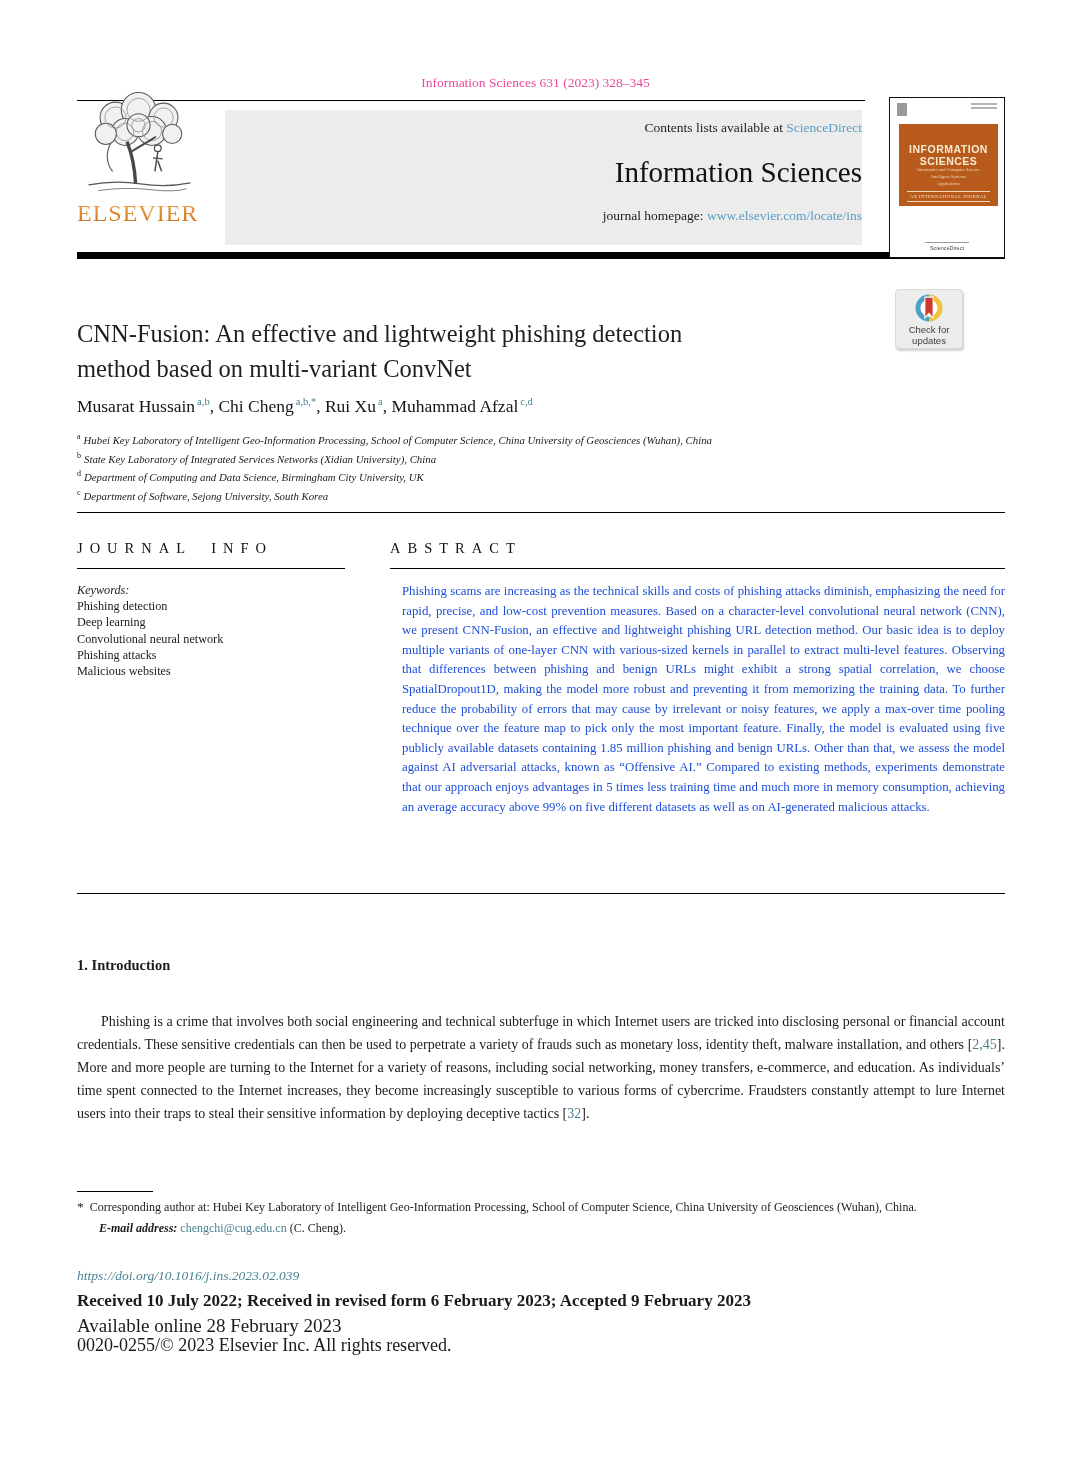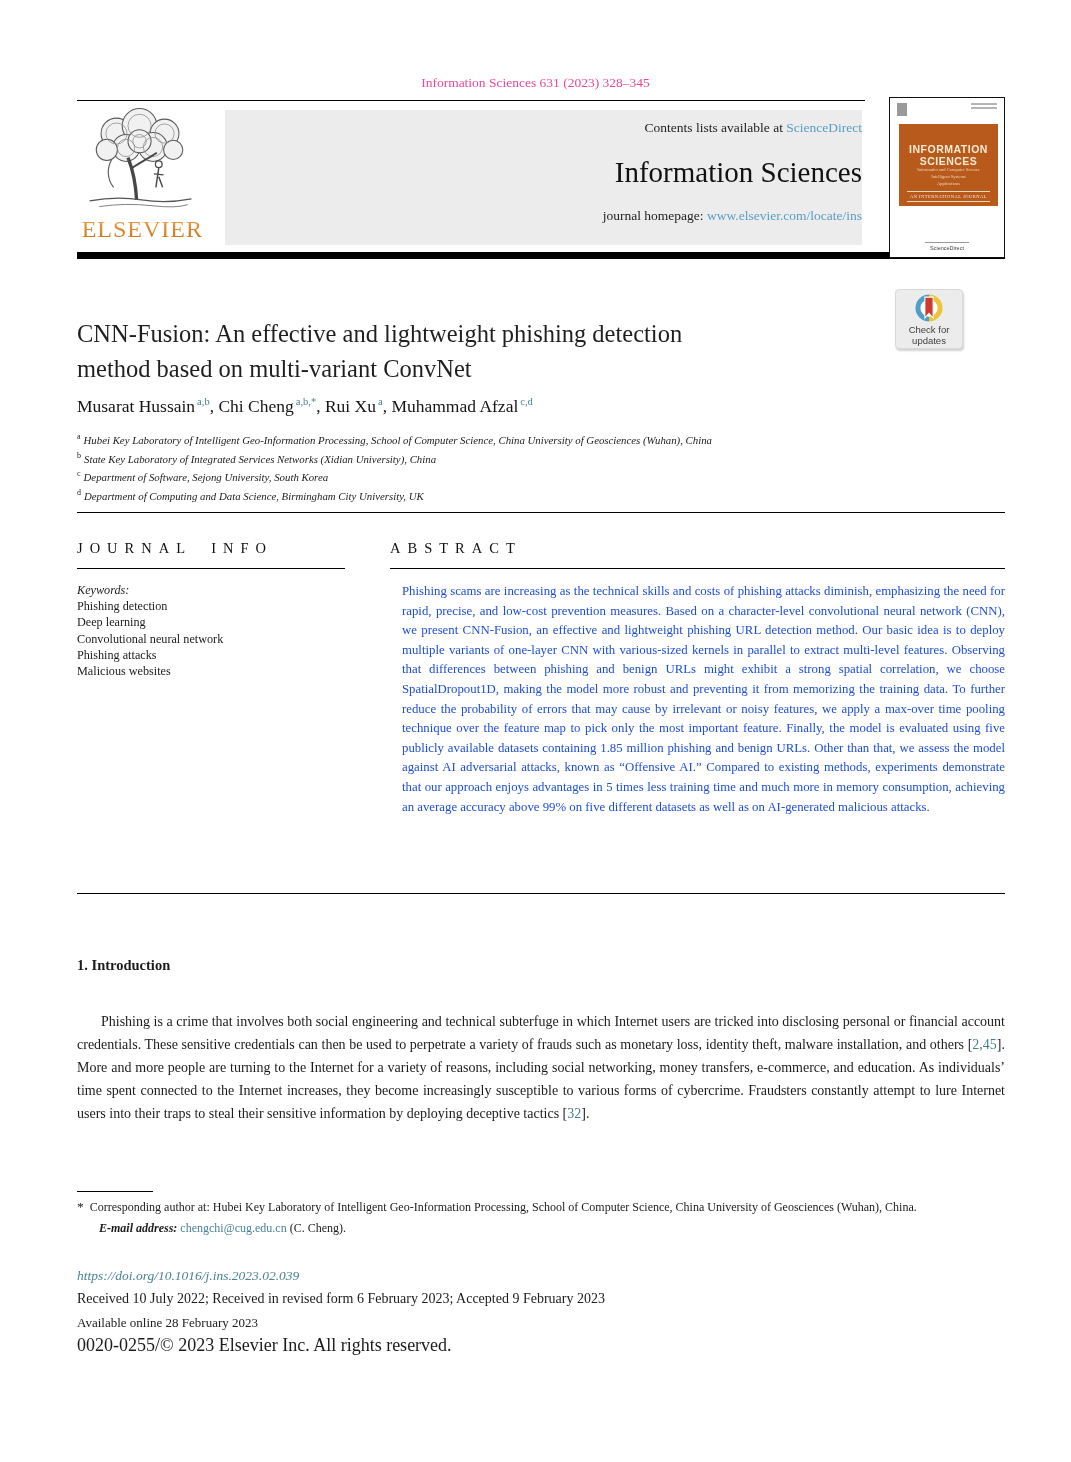--- a/index.html
+++ b/index.html
@@ -9,21 +9,21 @@
     overflow:hidden;
   }
   .rule { position:absolute; background:#000; height:1px; }
 
   
   .citation { position:absolute; top:75px; left:0; width:100%; text-align:center;
     font-size:13.5px; color:#ec4899; }
 
   
   .top-rule   { top:100px; left:77px; width:788px; }
-  .elsevier   { position:absolute; left:77px; top:104px; width:126px; text-align:right; }
+  .elsevier   { position:absolute; left:77px; top:88px; width:126px; text-align:left; }
   .elsevier-name { font-size:24px; letter-spacing:1px; margin-top:-2px;
     background:linear-gradient(#f3a450,#c96c10);
     -webkit-background-clip:text; background-clip:text; color:transparent; }
   .journal-box { position:absolute; left:225px; top:110px; width:637px; height:135px;
     background:#ececec; text-align:right; }
   .contents-line { padding-top:10px; font-size:13.5px; color:#222; }
   .link-blue { color:#5b9cc5; }
   .journal-name { margin-top:20px; font-size:29px; color:#111; }
   .homepage-line { margin-top:19px; font-size:13.5px; color:#222; }
   .thick-bar { position:absolute; top:252px; left:77px; width:928px; height:7px; background:#000; }
@@ -83,22 +83,22 @@
 
   
   .footnote-rule { top:1191px; left:77px; width:76px; }
   .footnote { position:absolute; left:77px; top:1198px; width:928px;
     font-size:12px; line-height:18.5px; }
   .fn-star { font-size:13.5px; margin-right:6px; }
   .email-line { margin-top:2px; padding-left:22px; }
   .email-label { font-style:italic; font-weight:bold; }
   .link-teal { color:#4a8294; }
   .doi       { position:absolute; left:77px; top:1268px; font-size:13.5px;font-style:italic; }
-  .received  { position:absolute; left:77px; top:1291px; font-size:14px; }
-  .available { position:absolute; left:77px; top:1315px; font-size:13px; }
+  .received  { position:absolute; left:77px; top:1291px; font-size:17px;font-weight:bold; }
+  .available { position:absolute; left:77px; top:1315px; font-size:19px; }
   .copyright { position:absolute; left:77px; top:1335px; font-size:18px; }
 </style>
 </head>
 <body>
 
 <div class="page">
 
   <div class="citation">Information Sciences 631 (2023) 328–345</div>
 
   <div class="rule top-rule"></div>
@@ -182,22 +182,22 @@
     <div>method based on multi-variant ConvNet</div>
   </div>
 
   <div class="authors">
     <span><span>Musarat Hussain</span><sup>a,b</sup><span>, </span></span><span><span>Chi Cheng</span><sup>a,b,*</sup><span>, </span></span><span><span>Rui Xu</span><sup>a</sup><span>, </span></span><span><span>Muhammad Afzal</span><sup>c,d</sup></span>
   </div>
 
   <div class="affils">
     <div><sup>a</sup><span>Hubei Key Laboratory of Intelligent Geo-Information Processing, School of Computer Science, China University of Geosciences (Wuhan), China</span></div>
     <div><sup>b</sup><span>State Key Laboratory of Integrated Services Networks (Xidian University), China</span></div>
+    <div><sup>d</sup><span>Department of Computing and Data Science, Birmingham City University, UK</span></div>
     <div><sup>c</sup><span>Department of Software, Sejong University, South Korea</span></div>
-    <div><sup>d</sup><span>Department of Computing and Data Science, Birmingham City University, UK</span></div>
   </div>
 
   <div class="rule mid-rule"></div>
 
   <div class="info-col">
     <div class="sec-heading">JOURNAL INFO</div>
     <div class="head-rule"></div>
     <div class="keywords">
       <div class="kw-label">Keywords:</div>
       <div>Phishing detection</div>

